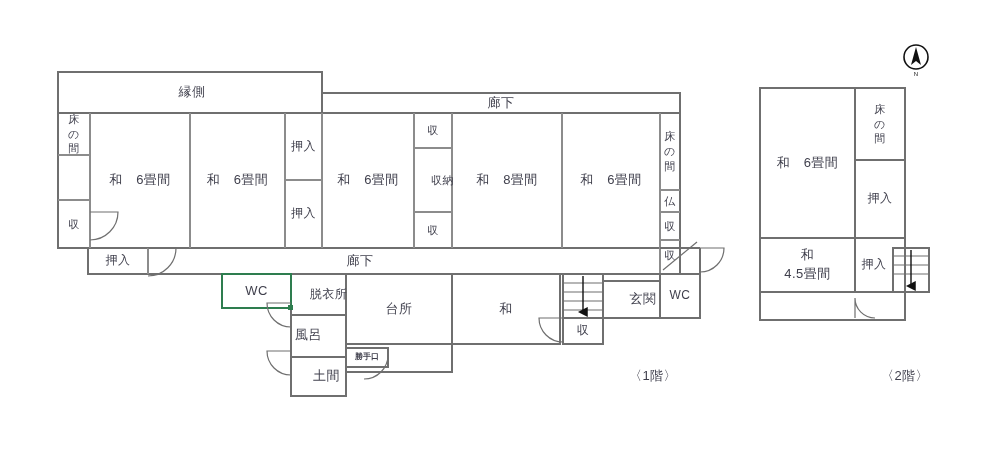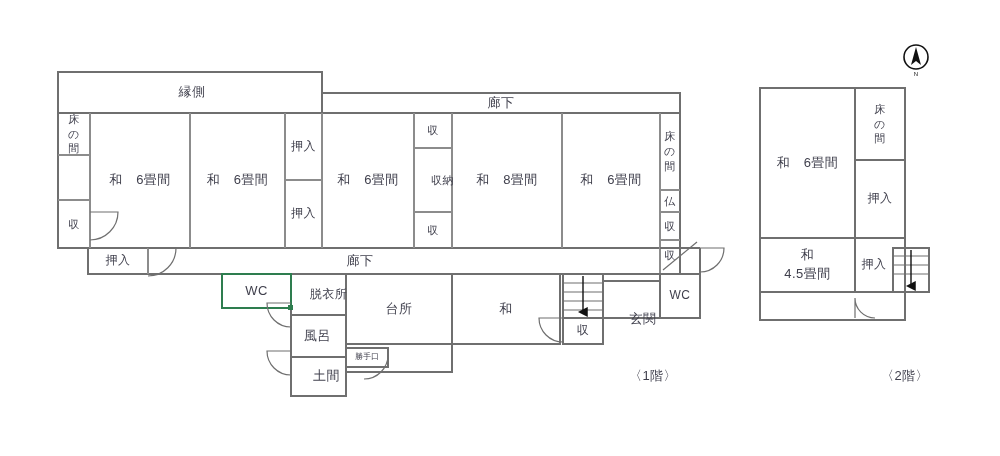--- a/index.html
+++ b/index.html
@@ -10,21 +10,21 @@
   }
   #plan{position:absolute;left:0;top:0;width:1000px;height:456px;}
   .lbl{
     position:absolute;display:flex;align-items:center;justify-content:center;
     text-align:center;line-height:1.12;color:#3f3f4c;
     letter-spacing:0.5px;pointer-events:none;white-space:pre-line;
   }
   .f13{font-size:13px;}
   .f12{font-size:12px;border-radius:12px;}
   .f11{font-size:11px;}
-  .f8{font-size:8px;}
+  .f8{font-size:8px;font-weight:bold;}
   .floorcap{font-size:13px;color:#3f3f4c;text-align:right;}
 </style>
 </head>
 <body>
 
 <svg id="plan" viewBox="0 0 1000 456">
   <defs>
     <marker id="arrhead" markerWidth="8" markerHeight="8" refX="3.6" refY="4" orient="auto">
       <path d="M0,0.6 L7.2,0.6 L3.6,7.6 z" fill="#111"></path>
     </marker>
@@ -188,29 +188,29 @@
 <div class="lbl f11" style="left:660px;top:190px;width:20px;height:22px;">仏</div>
 <div class="lbl f11" style="left:660px;top:212px;width:20px;height:28px;">収</div>
 <div class="lbl f11" style="left:660px;top:240px;width:20px;height:30px;">収</div>
 <div class="lbl f12" style="left:660px;top:274px;width:40px;height:44px;">WC</div>
 
 <div class="lbl f12" style="left:88px;top:248px;width:60px;height:26px;">押入</div>
 <div class="lbl f13" style="left:240px;top:248px;width:240px;height:26px;">廊下</div>
 
 <div class="lbl f13" style="left:222px;top:274px;width:69px;height:34px;">WC</div>
 <div class="lbl f12" style="left:291px;top:274px;width:55px;height:41px;padding-left:10px;">脱衣所</div>
-<div class="lbl f13" style="left:300px;top:315px;width:35px;height:42px;">風呂</div>
+<div class="lbl f13" style="left:291px;top:315px;width:35px;height:42px;font-family:Liberation Mono, monospace;">風呂</div>
 <div class="lbl f13" style="left:291px;top:357px;width:55px;height:39px;padding-left:8px;">土間</div>
 
 <div class="lbl f13" style="left:346px;top:274px;width:106px;height:70px;">台所</div>
 <div class="lbl f8" style="left:346px;top:348px;width:42px;height:19px;letter-spacing:0;">勝手口</div>
 
 <div class="lbl f13" style="left:452px;top:274px;width:108px;height:70px;">和</div>
 <div class="lbl f12" style="left:563px;top:318px;width:40px;height:26px;">収</div>
-<div class="lbl f13" style="left:603px;top:281px;width:80px;height:37px;margin-top:20px;">玄関</div>
+<div class="lbl f13" style="left:603px;top:281px;width:80px;height:37px;">玄関</div>
 
 <div class="lbl floorcap" style="left:608px;top:365px;width:90px;height:22px;">〈1階〉</div>
 
 <div class="lbl f13" style="left:760px;top:88px;width:95px;height:150px;">和　6畳間</div>
 <div class="lbl f11" style="left:855px;top:88px;width:50px;height:72px;line-height:1.35;">床
 の
 間</div>
 <div class="lbl f12" style="left:855px;top:160px;width:50px;height:78px;">押入</div>
 <div class="lbl f13" style="left:760px;top:238px;width:95px;height:54px;line-height:1.45;">和
 4.5畳間</div>

